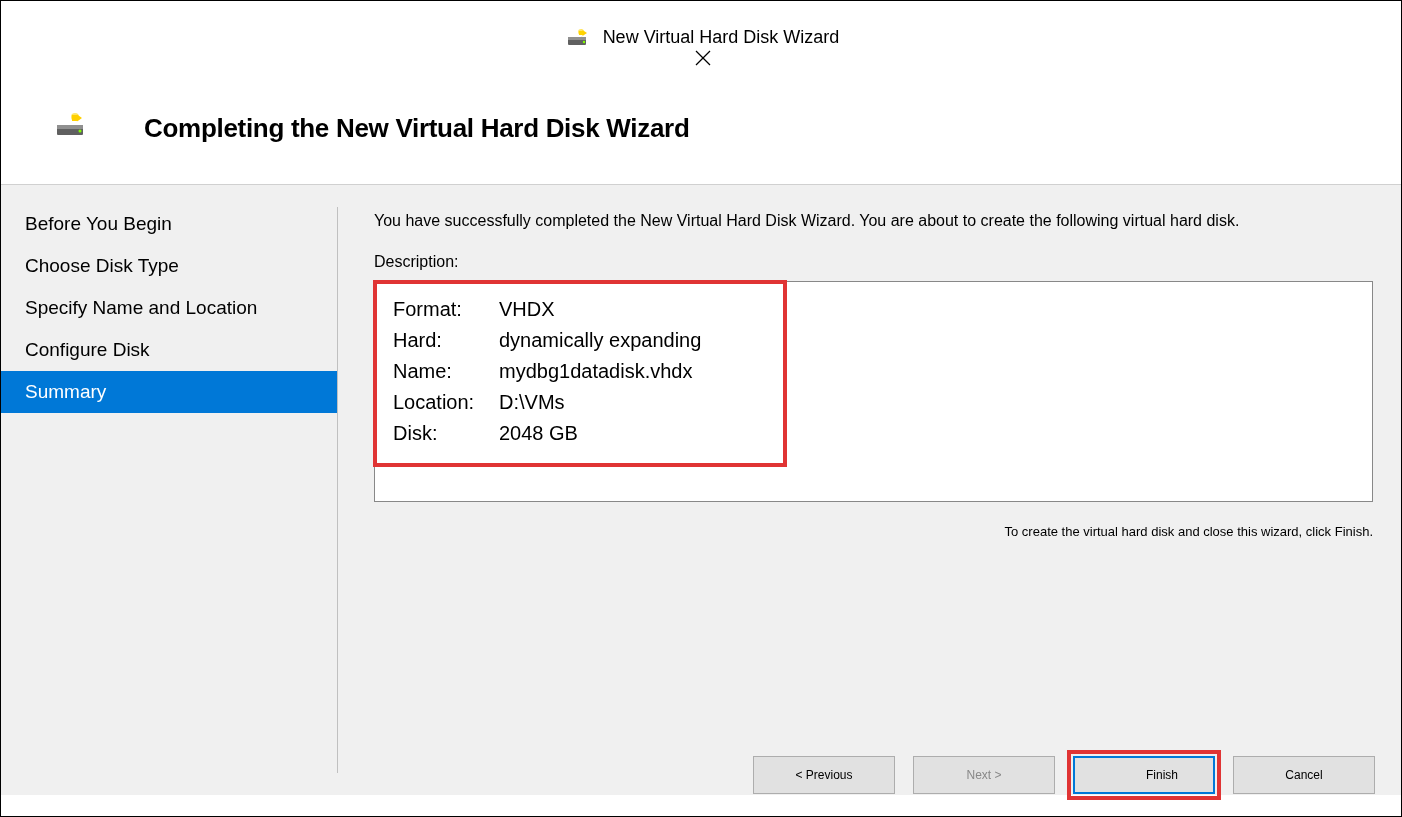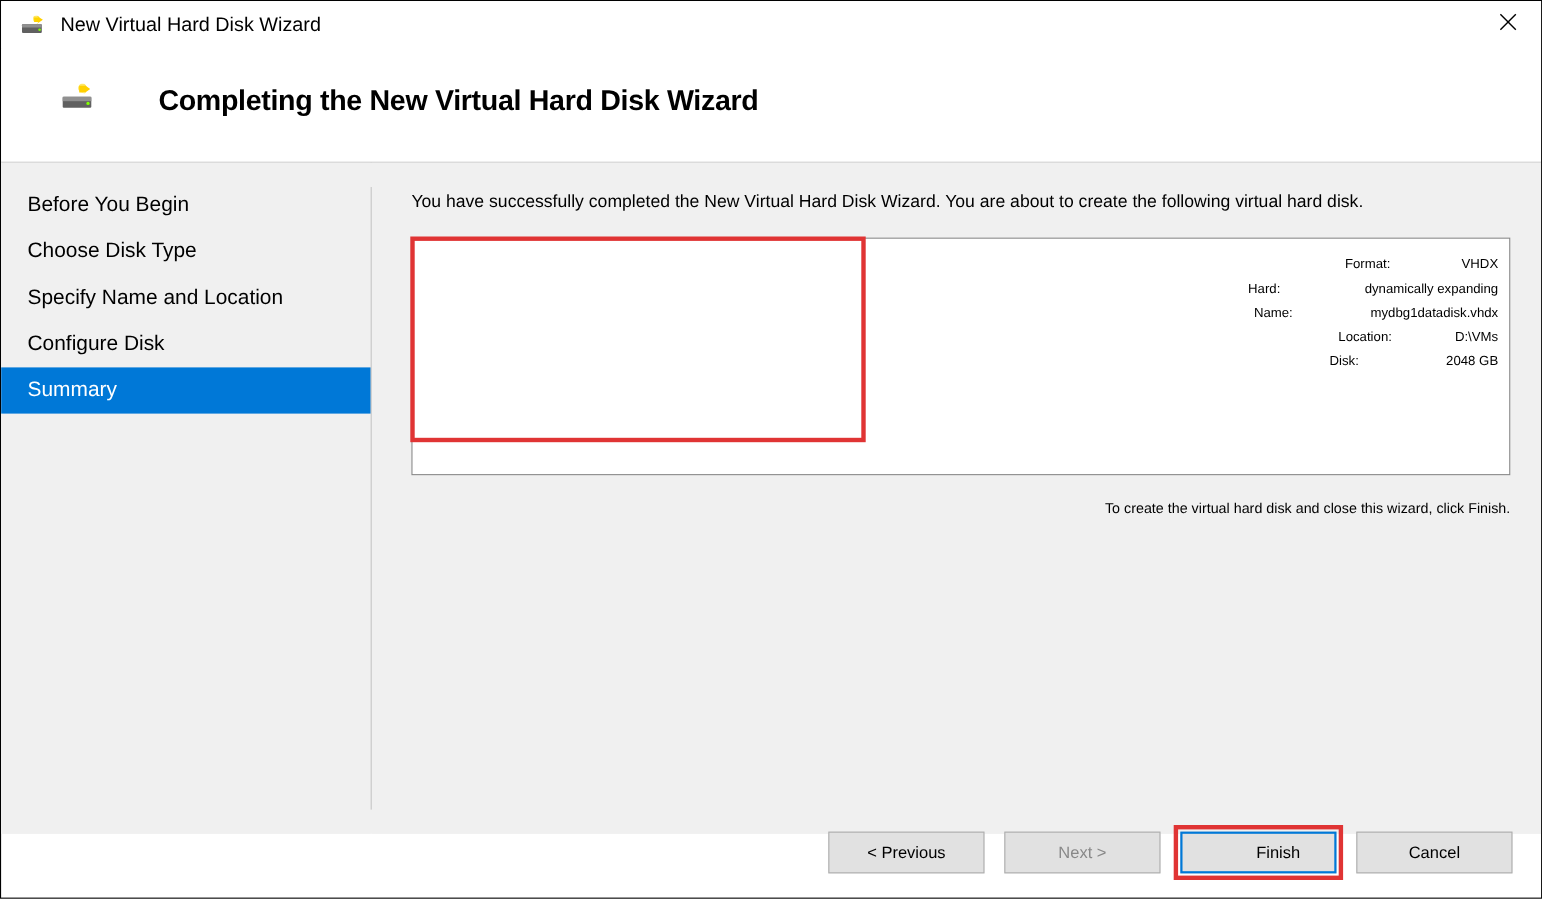--- a/index.html
+++ b/index.html
@@ -15,22 +15,23 @@
       width: 1402px;
       height: 817px;
       position: relative;
       border: 1px solid #000;
     }
     
     .titlebar {
       display: flex;
       align-items: center;
       justify-content: space-between;
-      padding: 10px 14px 10px 18px;
+      padding: 26px 14px 10px 18px;
       background: #ffffff;
+      flex-direction: column;
     }
     
     .titlebar-left {
       display: flex;
       align-items: center;
       gap: 14px;
     }
     
     .title-text {
       font-size: 18px;
@@ -128,22 +129,21 @@
       pointer-events: none;
     }
     
     .desc-table {
       margin-left: 8px;
     }
     
     .desc-row {
       display: flex;
       margin-bottom: 8px;
-      font-size: 12px;
-      justify-content: flex-end;
+      font-size: 20px;
     }
     
     .desc-row:last-child {
       margin-bottom: 0;
     }
     
     .desc-label {
       width: 106px;
       color: #000;
     }
@@ -165,21 +165,21 @@
       right: 26px;
       display: flex;
       gap: 18px;
     }
     
     .wiz-button {
       width: 142px;
       height: 38px;
       background: #e1e1e1;
       border: 1px solid #adadad;
-      font-size: 15px;
+      font-size: 12px;
       cursor: pointer;
       font-family: inherit;
     }
     
     .wiz-button:disabled {
       color: #888;
       cursor: default;
     }
     
     .finish-highlight {
@@ -268,20 +268,21 @@
     <div class="sidebar-item active">
       <span>Summary</span>
     </div>
   </div>
 
   <div class="divider"></div>
 
   <div class="content-area">
     <p class="intro-text">You have successfully completed the New Virtual Hard Disk Wizard. You are about to create the following virtual hard disk.</p>
 
+    <p class="description-label">Description:</p>
 
     <div class="description-box">
       <div class="highlight-box"></div>
       <div class="desc-table">
         <div class="desc-row">
           <span class="desc-label">Format:</span>
           <span class="desc-value">VHDX</span>
         </div>
         <div class="desc-row">
           <span class="desc-label">Hard:</span>

